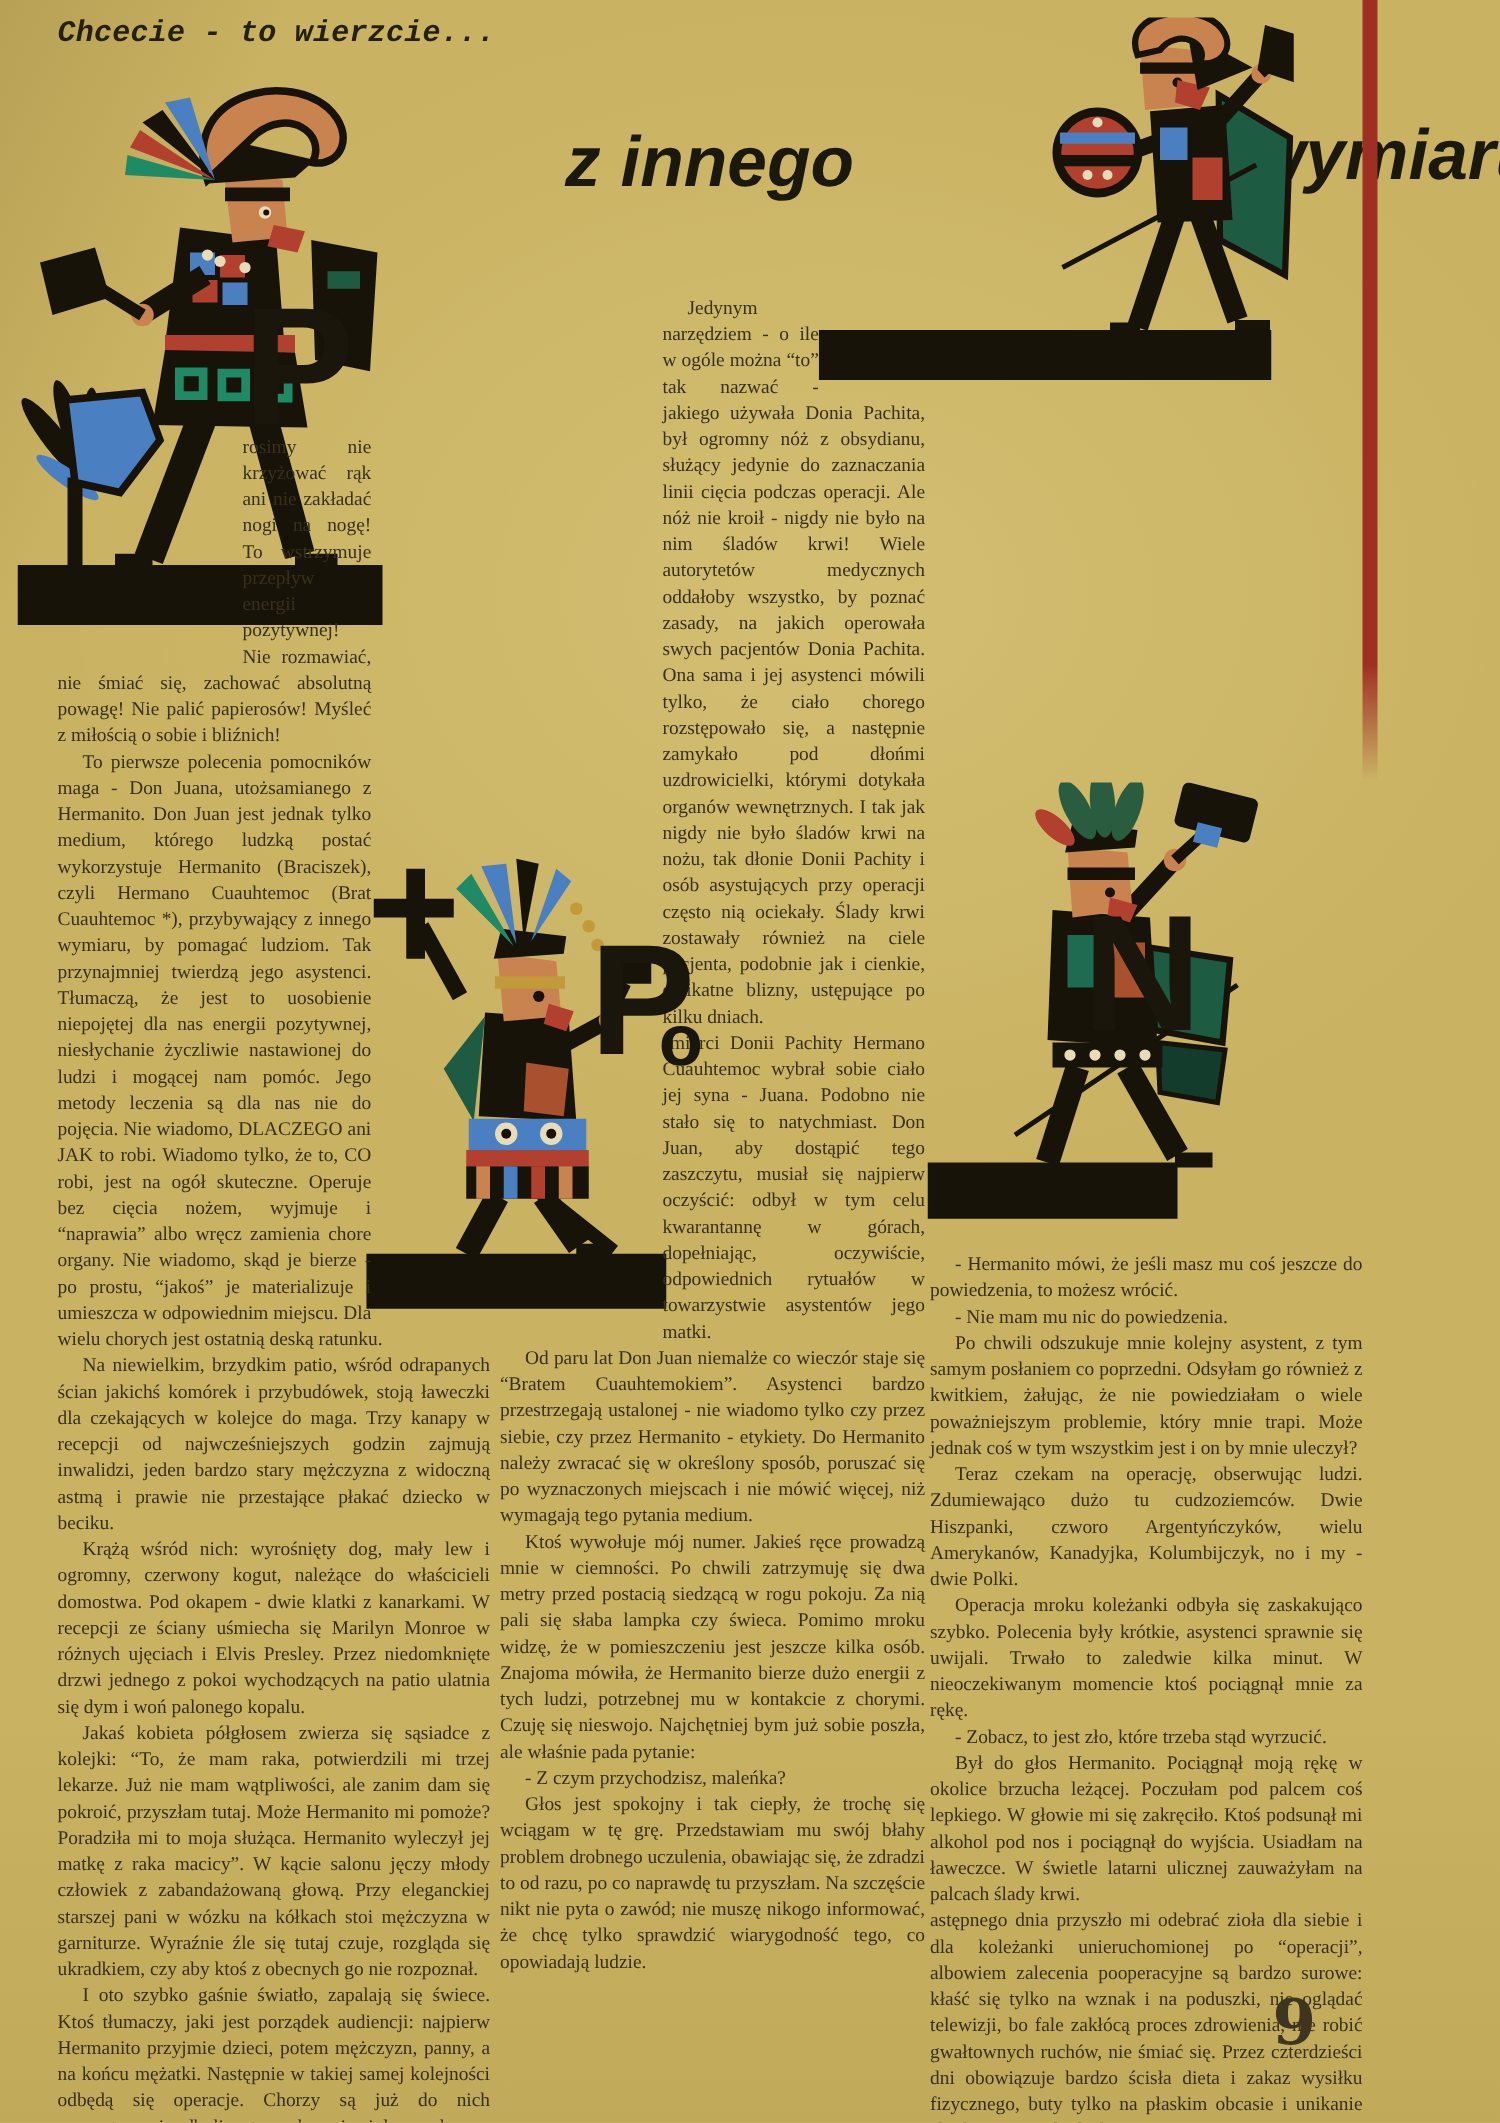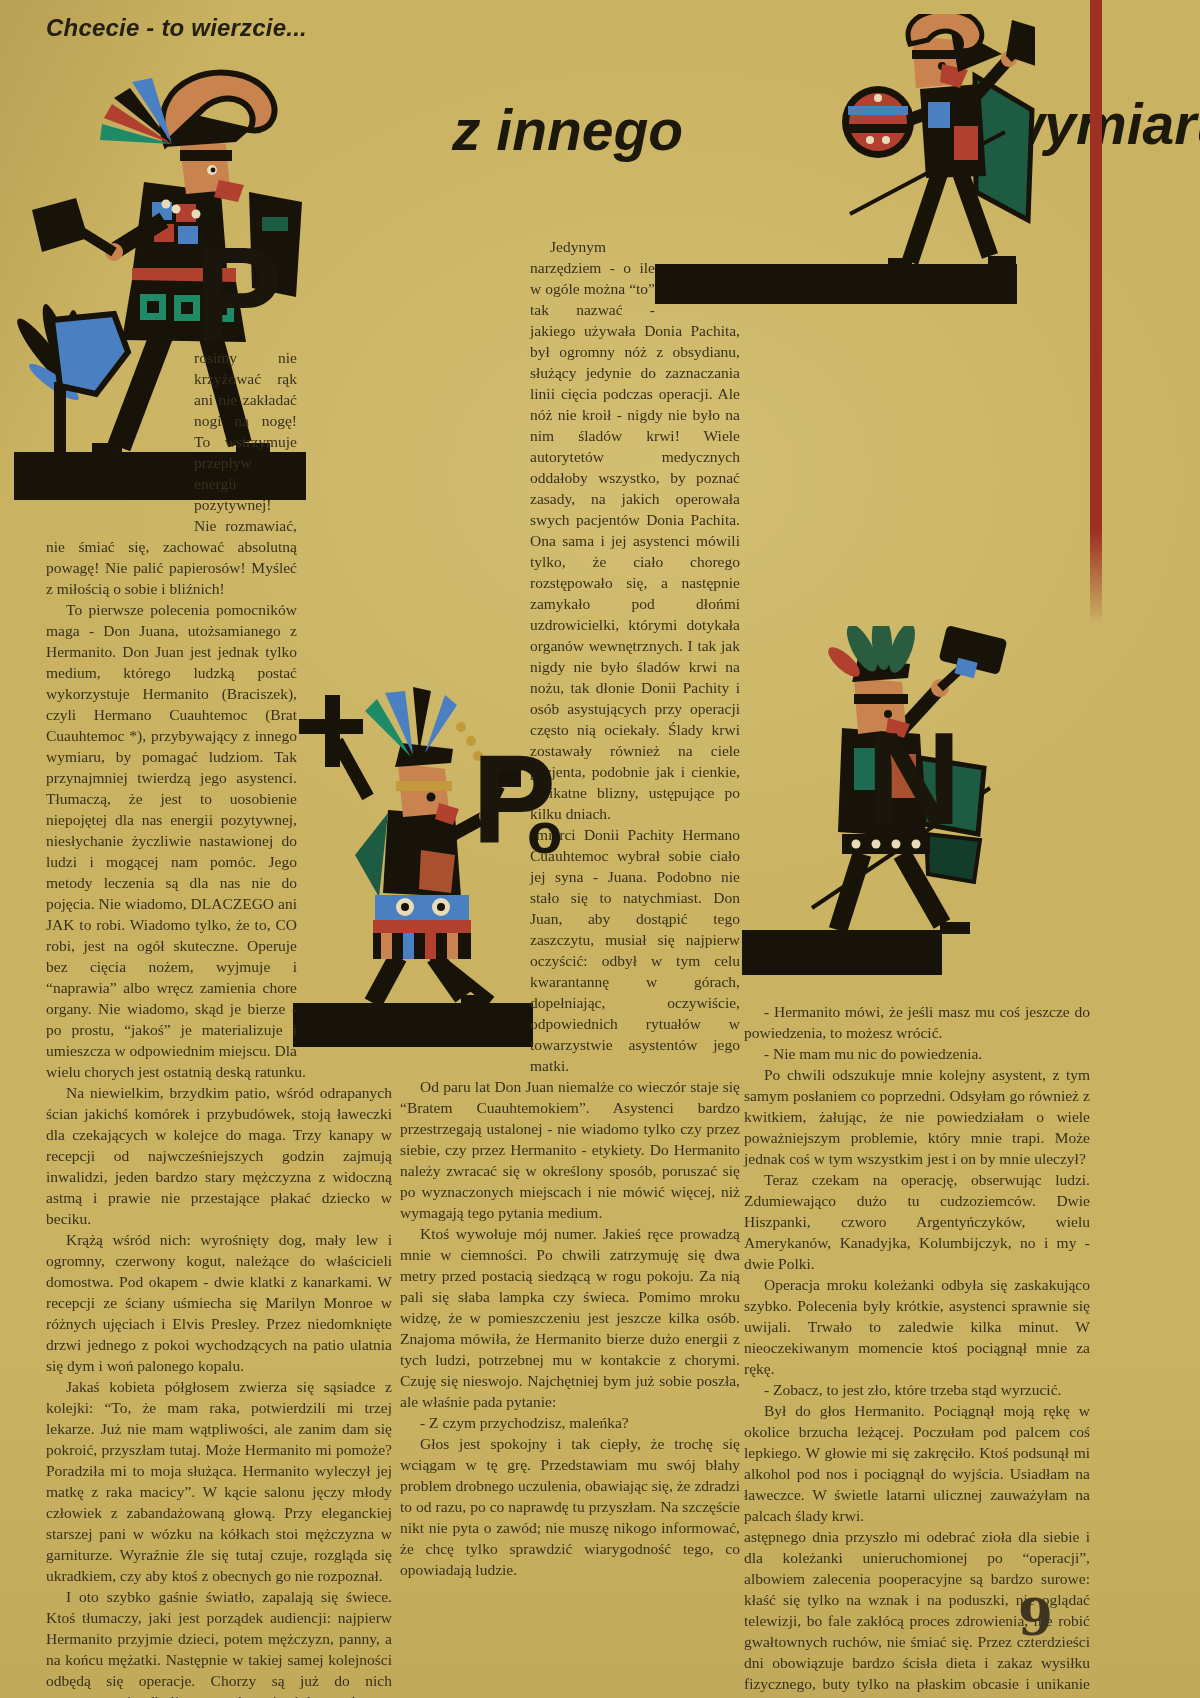--- a/index.html
+++ b/index.html
@@ -8,21 +8,21 @@
        background:#c9b261;}
   #page{position:absolute;inset:0;width:1200px;height:1698px;overflow:hidden;
         background:
           radial-gradient(ellipse 900px 700px at 55% 28%, rgba(255,244,190,.18), rgba(0,0,0,0) 70%),
           linear-gradient(115deg, rgba(90,70,20,.16) 0%, rgba(0,0,0,0) 12%),
           linear-gradient(0deg, rgba(120,95,30,.10), rgba(0,0,0,0) 20%),
           #c9b261;
         color:#3a311d;}
   
   .kicker{position:absolute;left:46px;top:14px;
-          font-family:Liberation Sans, sans-serif;
+          font-family:Liberation Mono, monospace;
           font-weight:bold;font-style:italic;font-size:24px;color:#25200f;letter-spacing:.2px;}
   .ttl{position:absolute;font-family:"Liberation Sans","DejaVu Sans",sans-serif;
        font-weight:bold;font-style:italic;color:#1d180c;line-height:1;white-space:nowrap;}
   .t1{left:366px;top:36px;font-size:57px;}
   .t1 .bigP{font-size:114px;line-height:.9;letter-spacing:-2px;}
   .t2{left:452px;top:102px;font-size:57px;}
   .t3{left:1000px;top:96px;font-size:57px;}
   .t4{left:266px;top:150px;font-size:57px;}
   .red-strip{position:absolute;left:1090px;top:0;width:12px;height:625px;
              background:linear-gradient(180deg,#9e2f23 85%,rgba(158,47,35,0));}

